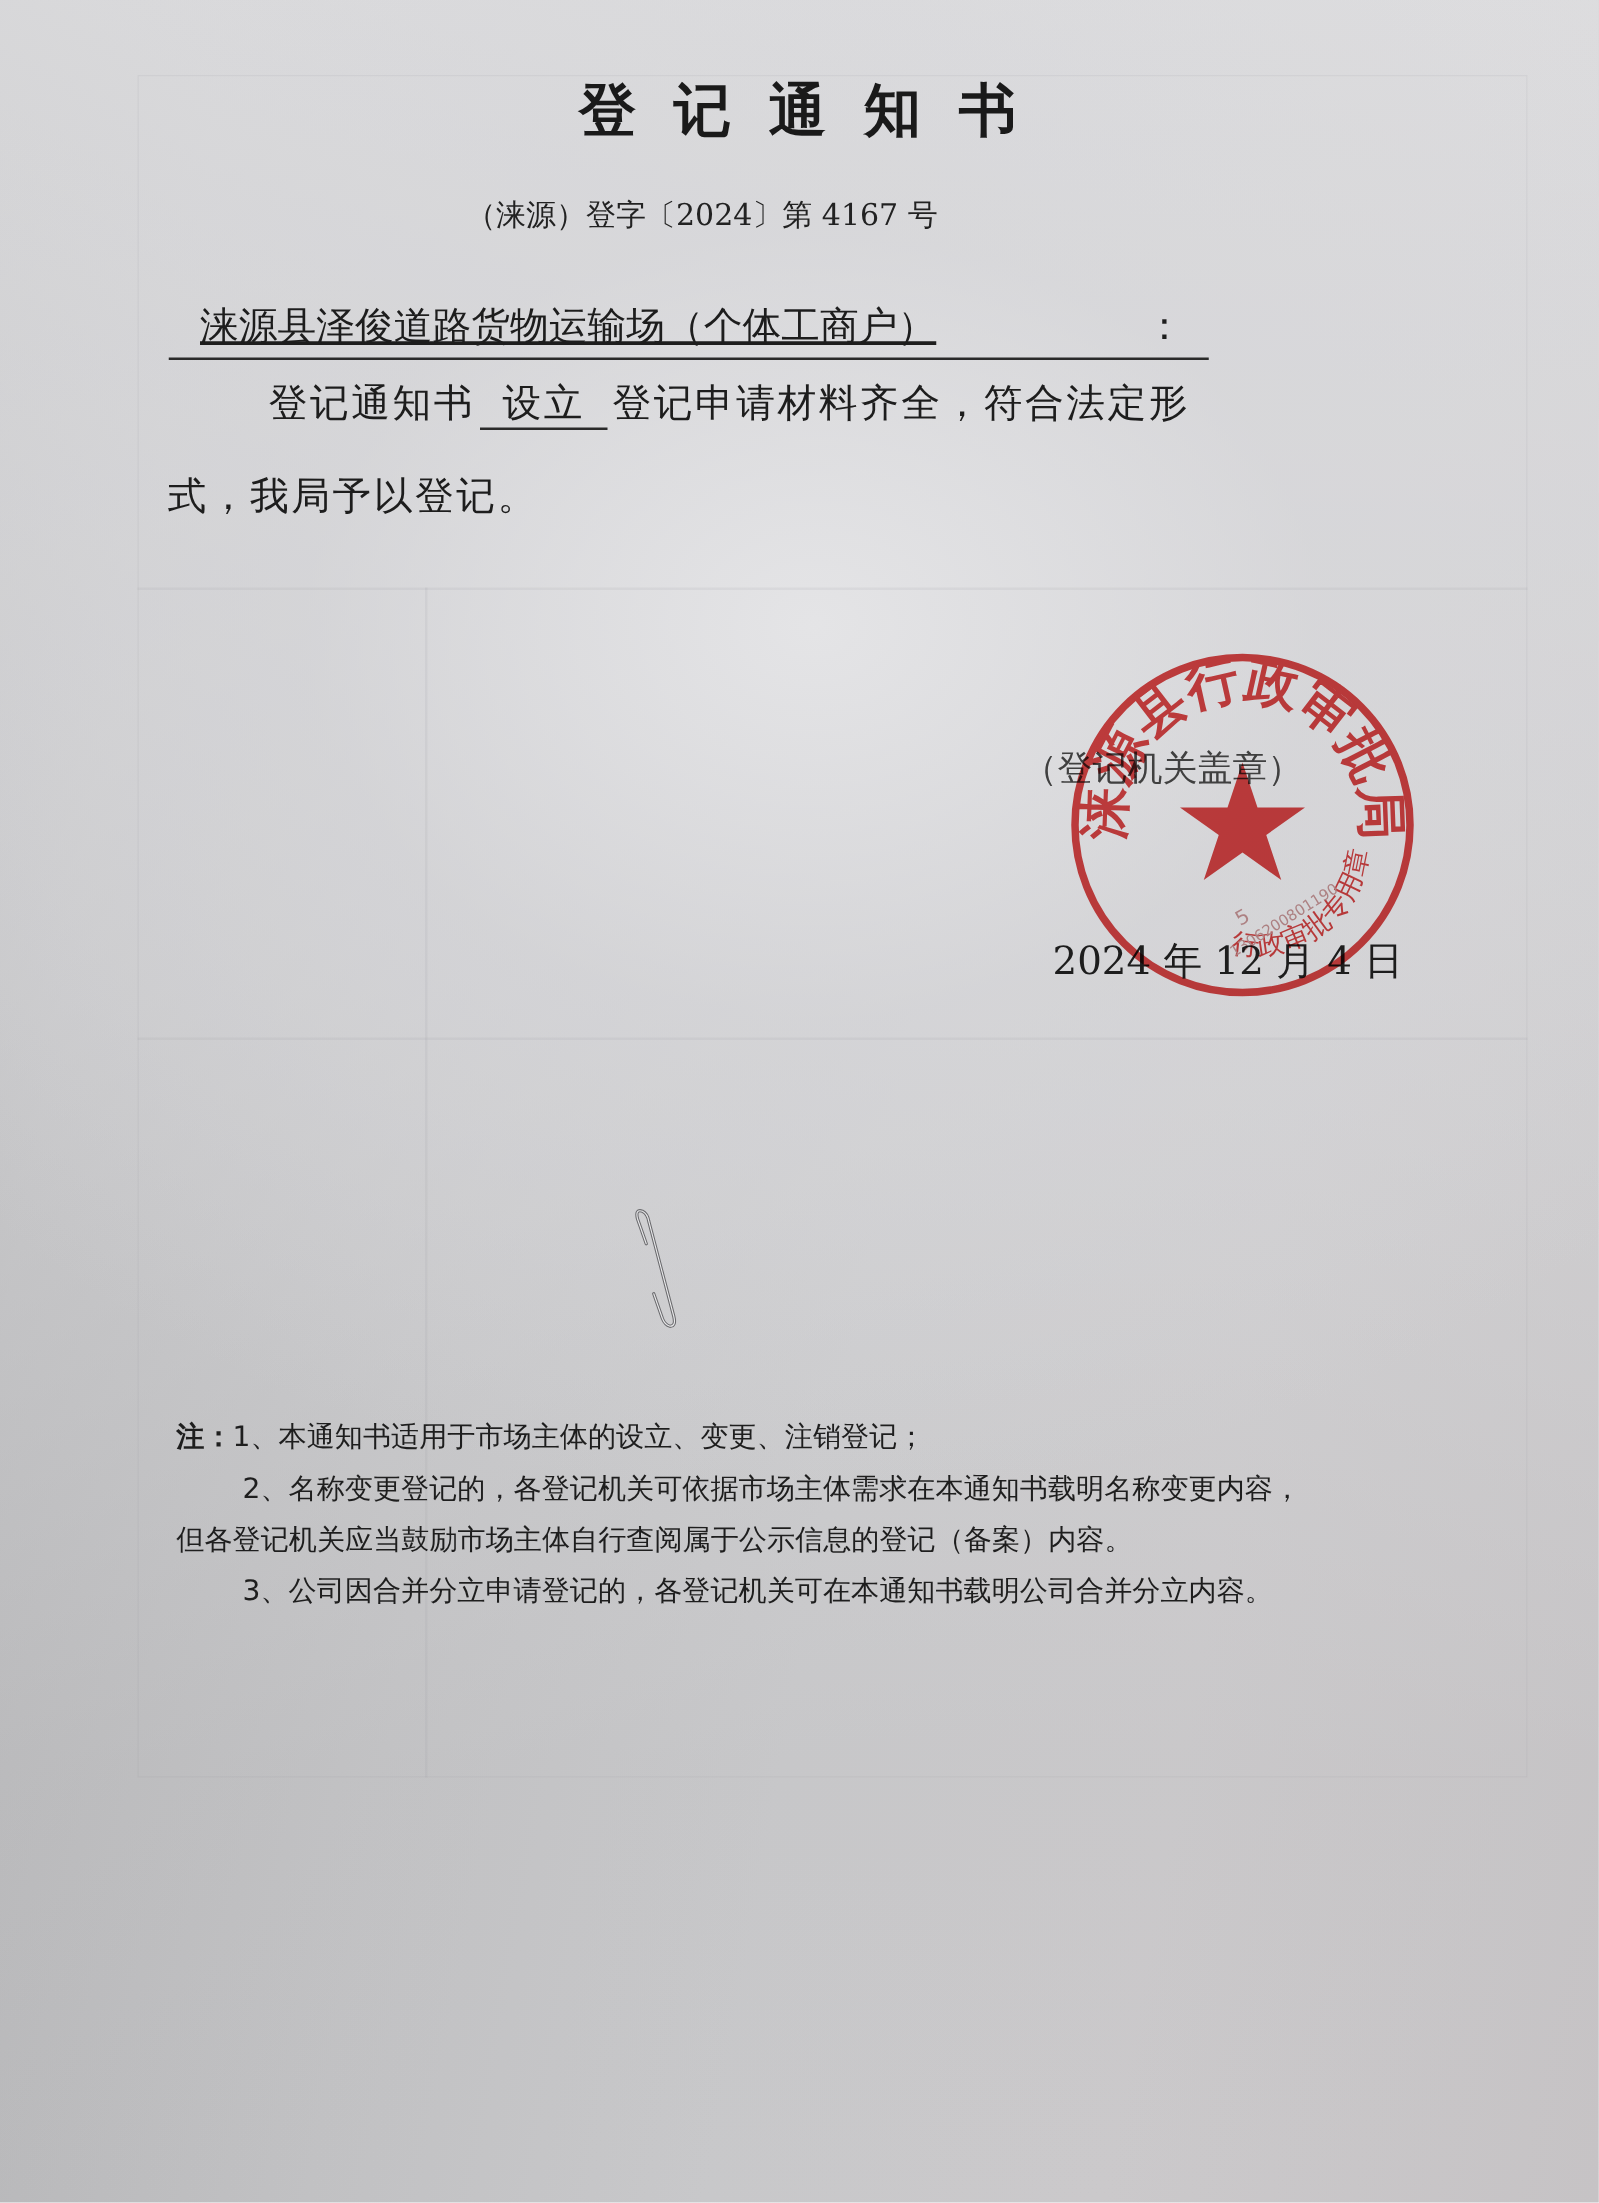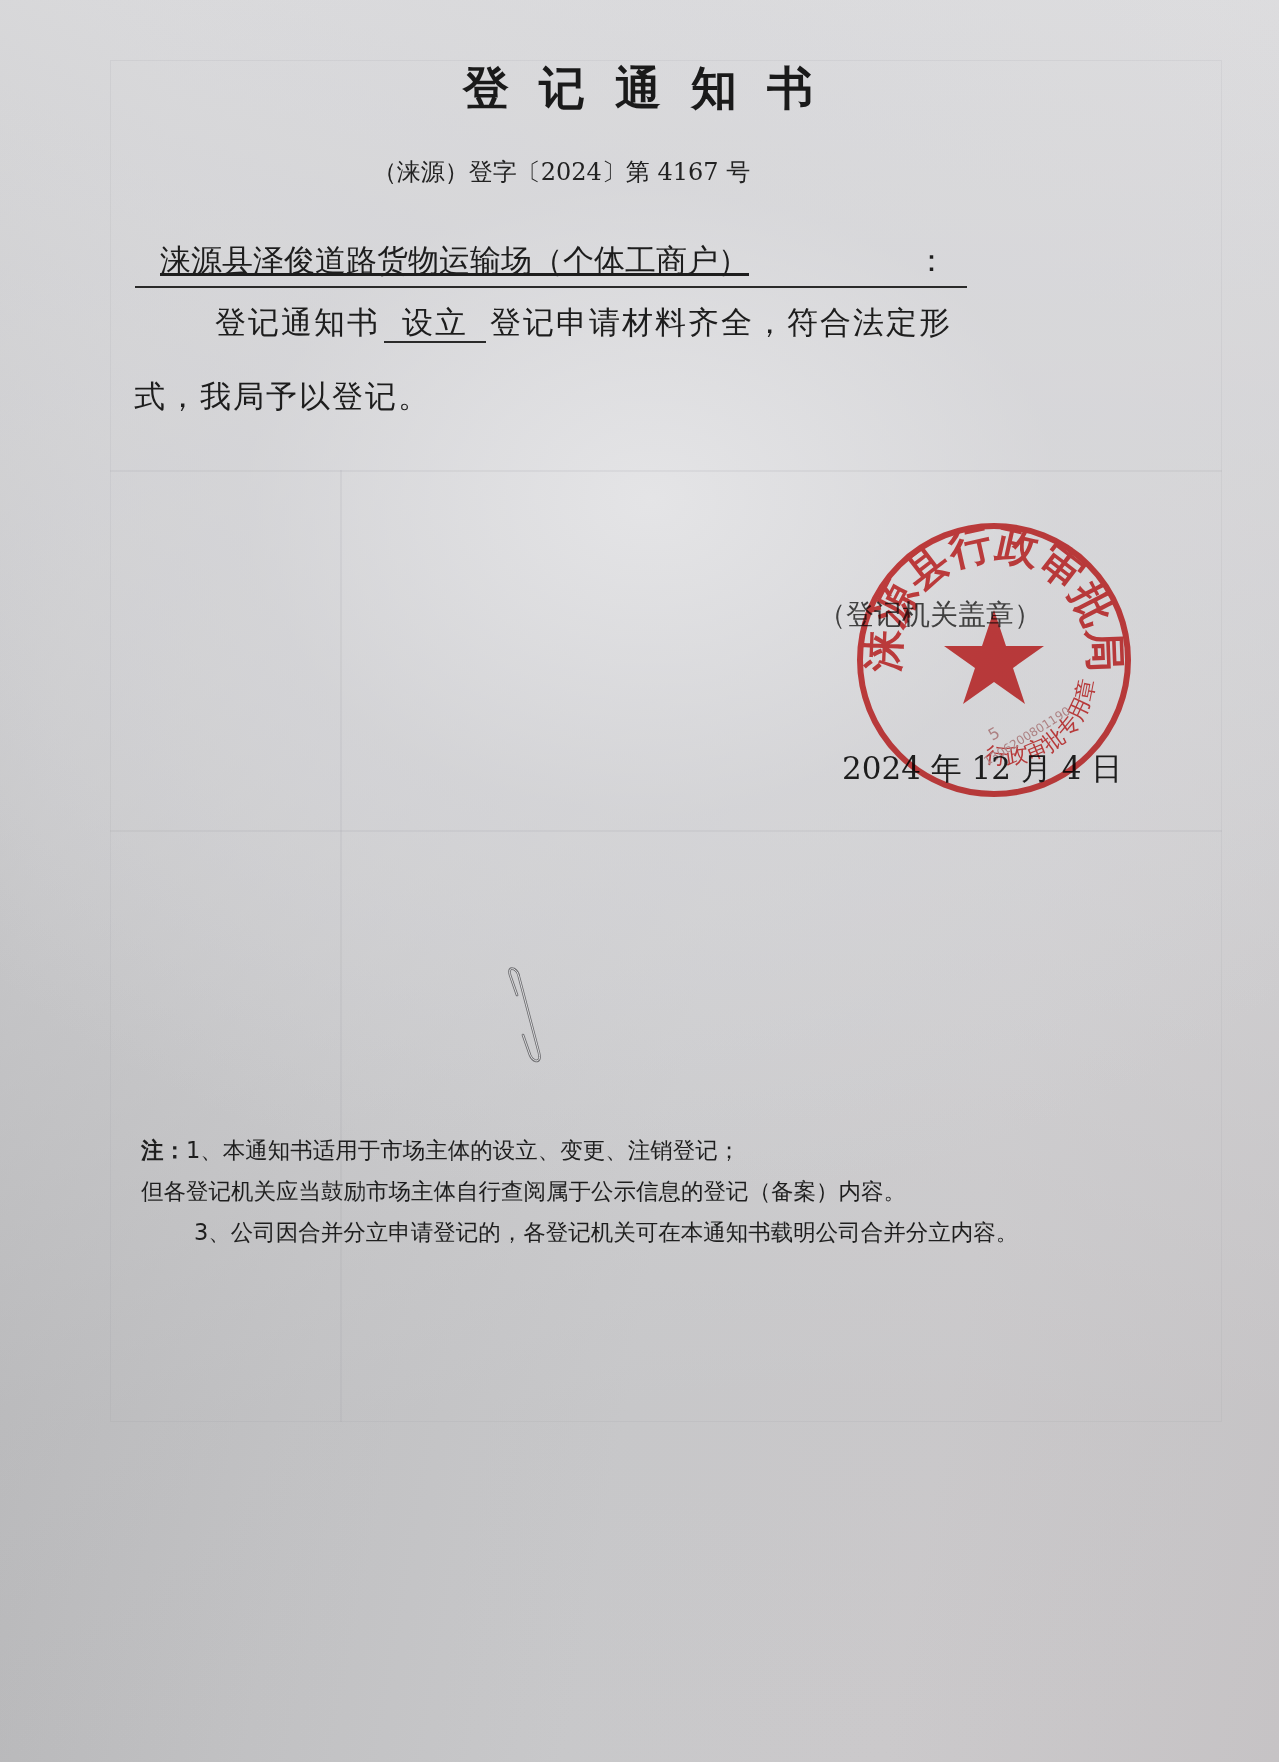--- a/index.html
+++ b/index.html
@@ -147,15 +147,16 @@
   <text x="140" y="222" font-family="DejaVu Sans, sans-serif" font-size="16" fill="#c98d8d" transform="rotate(-30 142 222)">5</text>
 </svg>
 
 <svg class="paperclip" viewBox="0 0 50 100" xmlns="http://www.w3.org/2000/svg">
   <path d="M 12 30 L 5 10 Q 3 2 9 4 Q 13 6 14 12 L 34 88 Q 36 96 31 96 Q 27 95 25 90 L 18 70" fill="none" stroke="#6b6b6e" stroke-width="2.6" stroke-linecap="round"></path>
   <path d="M 12 30 L 5 10 Q 3 2 9 4 Q 13 6 14 12 L 34 88 Q 36 96 31 96 Q 27 95 25 90 L 18 70" fill="none" stroke="#e8e8ea" stroke-width="0.9" stroke-linecap="round"></path>
 </svg>
 
 <div class="abs notes">
   <div><span style="font-weight:bold">注：</span><span>1、本通知书适用于市场主体的设立、变更、注销登记；</span></div>
+  <div class="indent1">2、名称变更登记的，各登记机关可依据市场主体需求在本通知书载明名称变更内容，</div>
   <div>但各登记机关应当鼓励市场主体自行查阅属于公示信息的登记（备案）内容。</div>
   <div class="indent2">3、公司因合并分立申请登记的，各登记机关可在本通知书载明公司合并分立内容。</div>
 </div>
 
 </body></html>

